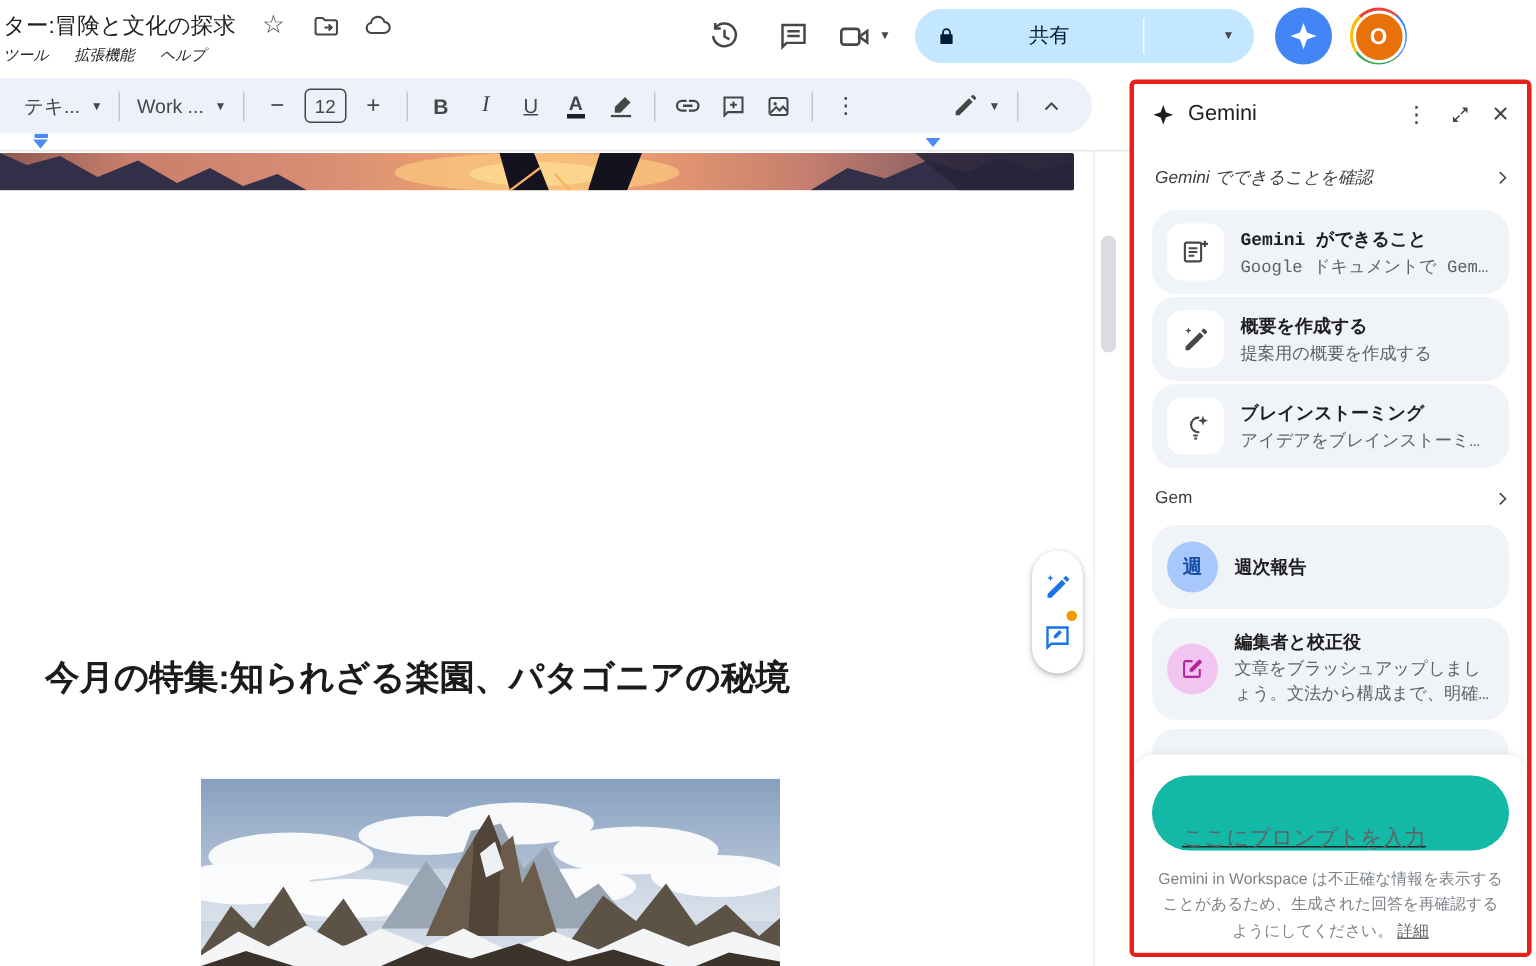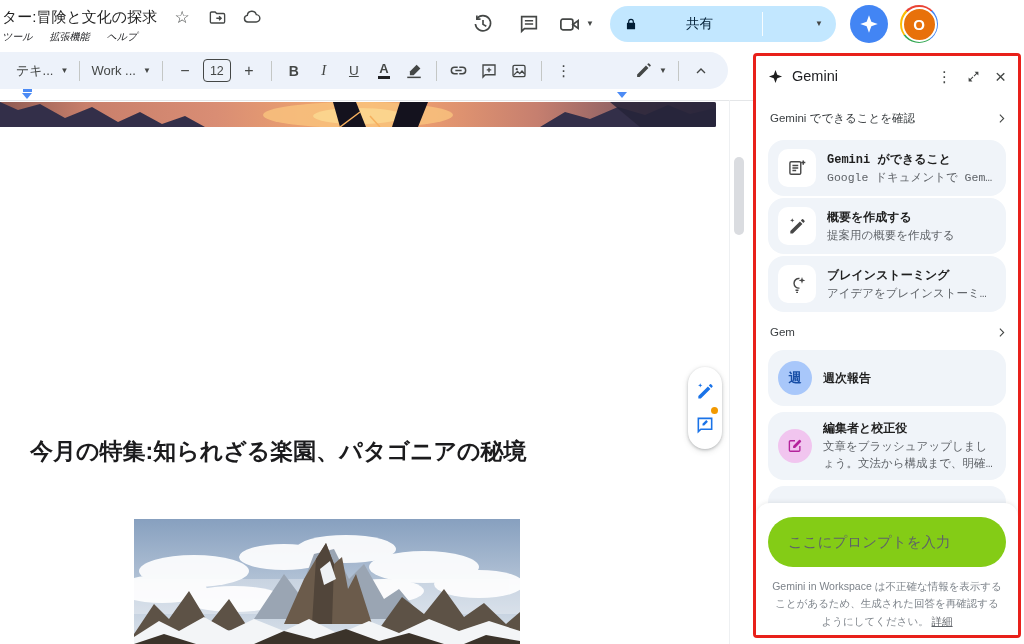--- a/index.html
+++ b/index.html
@@ -68,40 +68,40 @@
   
   .annotation-box{position:absolute;left:753px;top:53px;width:268px;height:585px;box-sizing:border-box;
     border:3px solid #e8201a;border-radius:4px;z-index:5;}
   .panel{position:absolute;inset:0;background:#fff;border-radius:10px 0 0 0;overflow:hidden;}
   .p-header{position:absolute;left:0;top:0;right:0;height:40px;display:flex;align-items:center;padding:0 12px;}
   .p-title{font-size:14.5px;font-weight:500;color:#202124;margin-left:9px;}
   .p-hicons{margin-left:auto;display:flex;align-items:center;gap:15px;color:#444746;}
   .dots{font-size:15px;letter-spacing:0;color:#444746;line-height:1;}
   .xclose{font-size:19px;color:#444746;line-height:1;}
   .check-row{position:absolute;left:14px;right:10px;top:52px;height:20px;display:flex;align-items:center;
-    justify-content:space-between;font-size:11.5px;color:#3c4043;}
+    justify-content:space-between;font-size:11.5px;color:#3c4043;font-style:italic;}
   .g-card{position:absolute;left:12px;width:238px;height:56px;background:#f0f4f9;border-radius:16px;
     display:flex;align-items:center;padding:0 10px 0 10px;box-sizing:border-box;}
   .tile{width:38px;height:38px;background:#fff;border-radius:10px;display:flex;align-items:center;
     justify-content:center;flex:none;}
   .g-txt{margin-left:11px;min-width:0;font-family:Liberation Mono, monospace;}
   .g-title{font-size:12px;font-weight:700;color:#1f1f1f;white-space:nowrap;overflow:hidden;text-overflow:ellipsis;}
   .g-sub{font-size:11.5px;color:#5f6368;margin-top:2px;white-space:nowrap;overflow:hidden;text-overflow:ellipsis;}
   .sec-row{position:absolute;left:14px;right:10px;height:20px;display:flex;align-items:center;
     justify-content:space-between;font-size:11.5px;color:#3c4043;}
   .gem-circle{width:34px;height:34px;border-radius:50%;display:flex;align-items:center;justify-content:center;flex:none;}
   .gem-week{background:#a8c7fa;color:#174ea6;font-size:13px;font-weight:600;}
   .gem-edit{background:#f1c5ef;}
   .g-sub2{font-size:11.5px;color:#5f6368;margin-top:2px;line-height:1.45;display:-webkit-box;
     -webkit-line-clamp:2;-webkit-box-orient:vertical;overflow:hidden;}
   .partial-card{position:absolute;left:12px;top:430px;width:238px;height:24px;background:#f0f4f9;
     border-radius:16px 16px 0 0;}
   .bottom-sheet{position:absolute;left:0;right:0;top:447px;bottom:0;background:#fff;
     border-radius:14px 14px 0 0;box-shadow:0 -1px 4px rgba(60,64,67,.10);}
-  .prompt-pill{margin:14px 12px 0;height:50px;border-radius:25px;background:#84cc16;display:flex;align-items:center;}
+  .prompt-pill{margin:14px 12px 0;height:50px;border-radius:25px;background:#14b8a6;display:flex;align-items:flex-end;text-decoration:underline;}
   .prompt-pill input{border:none;outline:none;background:transparent;width:100%;padding:0 20px;
     font-size:14.5px;font-family:inherit;color:#202124;}
   .prompt-pill input::placeholder{color:#5f6368;opacity:1;}
   .disclaimer{margin:11px 16px 0;text-align:center;font-size:10.5px;line-height:1.65;color:#7d838a;}
   .disc-link{text-decoration:underline;color:#5f6368;}
 </style>
 </head>
 <body>
 
 <div class="topbar">

